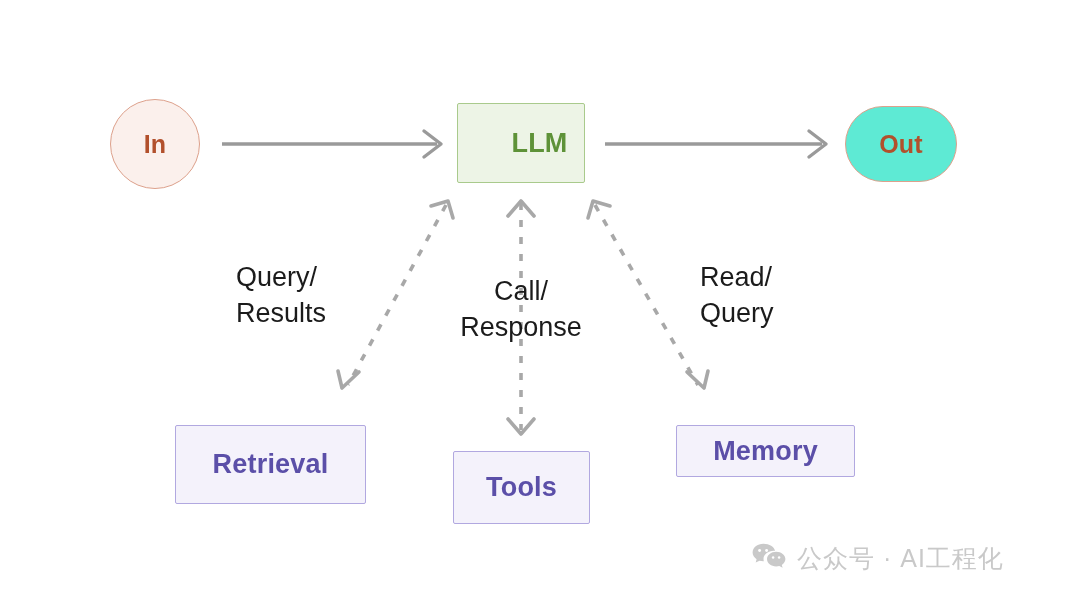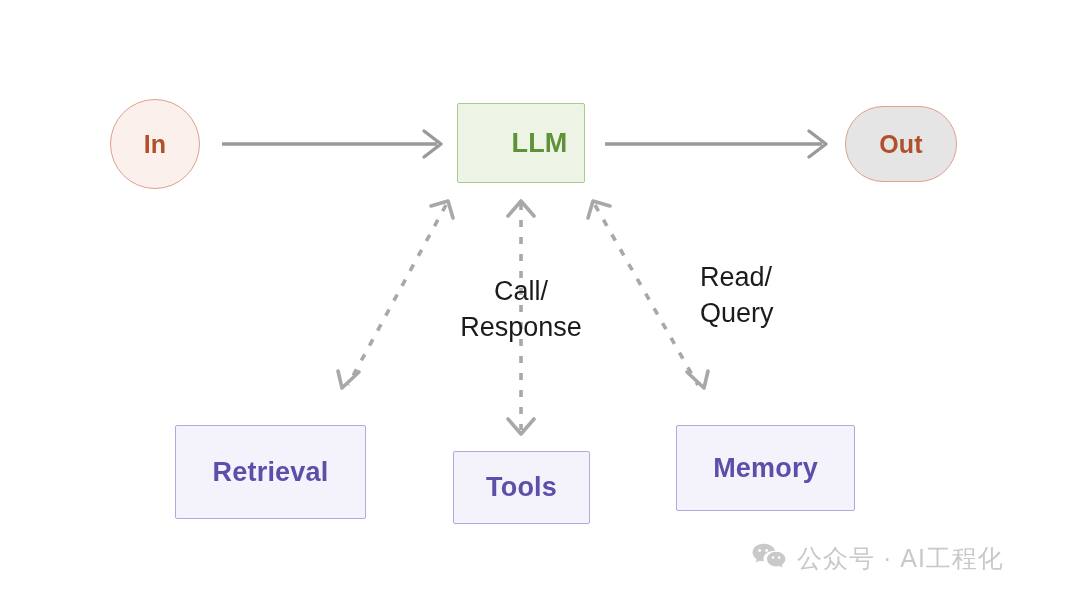--- a/index.html
+++ b/index.html
@@ -68,21 +68,21 @@
   #node-llm .node-label {
     color: #5e9238;
     font-size: 27px;
   }
 
   #node-out {
     left: 845px;
     top: 106px;
     width: 112px;
     height: 76px;
-    background: #e5e5e5;
+    background: #5eead4;
     border: 1.6px solid #dda18c;
     border-radius: 38px;
   }
   #node-out .node-label {
     color: #b2502c;
     font-size: 25px;
   }
 
   .box-purple {
     background: #f4f2fb;
@@ -91,33 +91,33 @@
   }
   .box-purple .node-label {
     color: #5b4fa8;
     font-size: 27px;
   }
 
   #node-retrieval {
     left: 175px;
     top: 425px;
     width: 191px;
-    height: 94px;
+    height: 79px;
   }
   #node-tools {
     left: 453px;
     top: 451px;
     width: 137px;
     height: 73px;
   }
   #node-memory {
     left: 676px;
     top: 425px;
     width: 179px;
-    height: 86px;
+    height: 52px;
   }
 
   
   .edge-label {
     position: absolute;
     color: #1b1b1b;
     font-size: 27px;
     line-height: 1.32;
     white-space: pre-line;
     z-index: 2;
@@ -210,20 +210,22 @@
   </div>
 
   <div id="node-tools" class="node box-purple">
     <span class="node-label">Tools</span>
   </div>
 
   <div id="node-memory" class="node box-purple">
     <span class="node-label">Memory</span>
   </div>
 
+  <div id="label-query" class="edge-label">Query/
+Results</div>
 
   <div id="label-call" class="edge-label">Call/
 Response</div>
 
   <div id="label-read" class="edge-label">Read/
 Query</div>
 
   <div id="watermark">
     <span>
       <svg width="34" height="28" viewBox="0 0 34 28" xmlns="http://www.w3.org/2000/svg">

